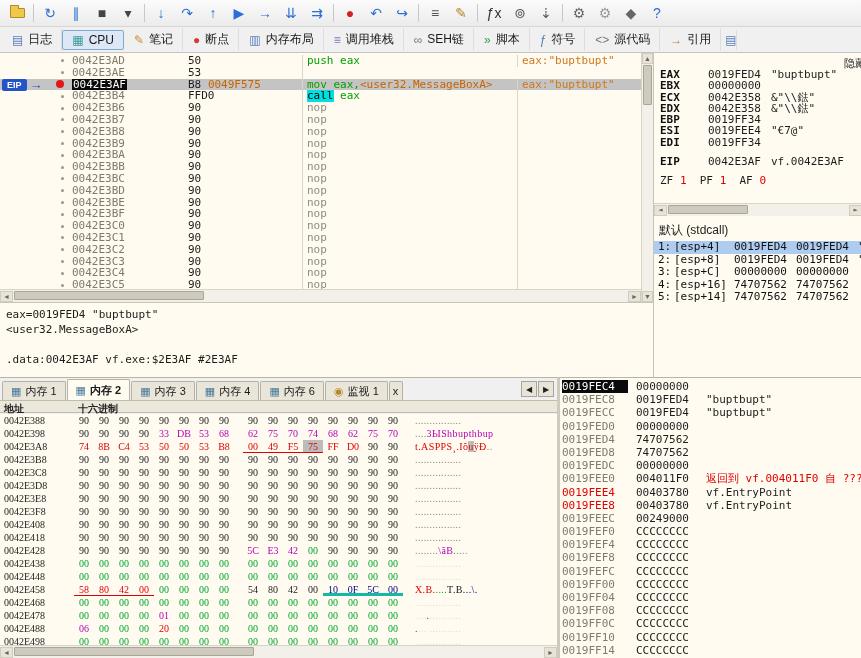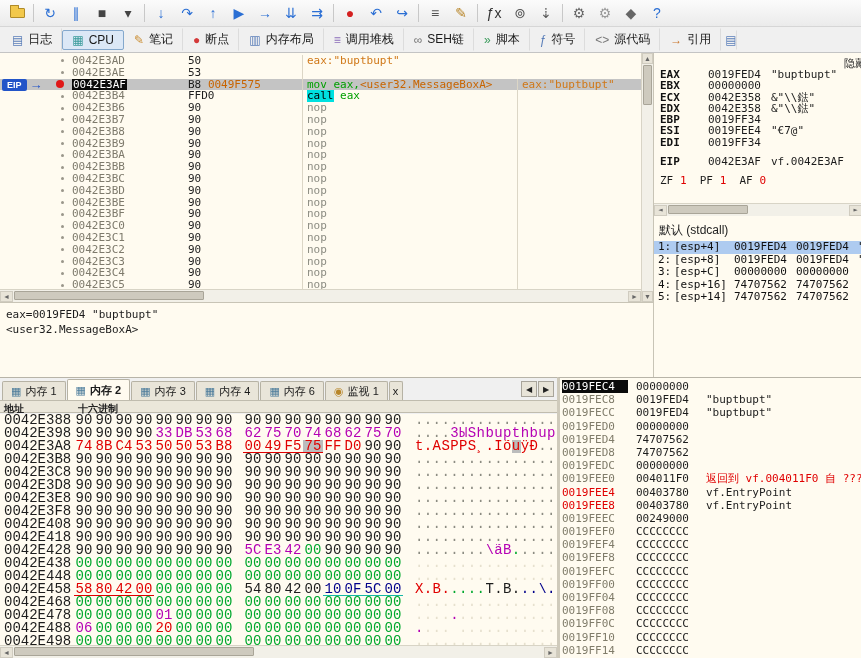--- a/index.html
+++ b/index.html
@@ -4,21 +4,21 @@
 <style>
   *{margin:0;padding:0;box-sizing:border-box}
   html,body{width:861px;height:658px;overflow:hidden;background:#f0f0f0}
   body{font-family:"Liberation Sans","DejaVu Sans",sans-serif;font-size:12px;color:#111;position:relative}
 
   
   .c-k{color:#1c1c1c}.c-g{color:#00a000}.c-y{color:#8c8c82}.c-o{color:#c86400}
   .c-m{color:#b400b4}.c-r{color:#e00000}.c-n{color:#00008b}.c-z{color:#00a82e}
   .c-f{color:#e6e0ce}.c-s{background:#bcbcbc;color:#e00000}
   .c-cc{background:#00e0e0;color:#000}
-  .u-r{border-bottom:1px solid #e00000}.u-n{border-bottom:1px solid #14b8a6}
+  .u-r{border-bottom:1px solid #e00000}.u-n{border-bottom:3px solid #14b8a6}
   .hb-sel{background:#bcbcbc;color:#e00000;border-bottom:1px solid #e00000}
 
   
   #toolbar{position:absolute;left:0;top:0;width:861px;height:27px;background:linear-gradient(#fbfbfb,#ebebeb);border-bottom:1px solid #d6d6d6;display:flex;align-items:center;padding:0 4px}
   .tbtn{width:26px;height:22px;display:flex;align-items:center;justify-content:center;font-size:14px;border-radius:2px}
   .tsep{width:1px;height:18px;background:#c8c8c8;margin:0 3px;flex-shrink:0}
   .folder-icon{width:15px;height:10px;background:#f2c84b;border:1px solid #b08b28;border-radius:1px;position:relative}
   .folder-icon::before{content:"";position:absolute;left:-1px;top:-4px;width:7px;height:3px;background:#f2c84b;border:1px solid #b08b28;border-bottom:none;border-radius:1px 1px 0 0}
 
   
@@ -83,21 +83,21 @@
   #dump-tabs{position:absolute;top:0;left:0;width:557px;height:22px;display:flex;align-items:flex-end;padding-left:2px}
   .dtab{display:flex;align-items:center;gap:4px;height:19px;padding:0 8px;background:#e9e5d9;border:1px solid #b6b2a4;border-bottom:none;border-radius:2px 2px 0 0;margin-right:1px;font-size:11px;white-space:nowrap;overflow:hidden;color:#1a1a1a}
   .dtab.active{background:#fffbf0;height:21px;font-weight:bold}
   .dtab.partial{width:14px;padding:0 3px}
   #dump-nav{position:absolute;right:3px;top:3px;display:flex;gap:1px}
   .dnav{width:16px;height:16px;border:1px solid #a8a49a;background:#e8e4d8;display:flex;align-items:center;justify-content:center;font-size:8px;color:#222}
   #dump-header{position:absolute;top:22px;left:0;width:557px;height:13px;background:#ebe7da;border-top:1px solid #c0bcae;border-bottom:1px solid #c0bcae;font:bold 10px "Liberation Sans",sans-serif;color:#222}
   .hh-addr{position:absolute;left:4px;top:1px}
   .hh-hex{position:absolute;left:78px;top:1px}
   .hh-ascii{position:absolute;left:420px;top:13px}
-  #hex-rows{position:absolute;top:36px;left:0;width:557px;height:232px;background:#fffbf0;overflow:hidden;font-family:Liberation Mono, monospace;font-size:14px}
+  #hex-rows{position:absolute;top:36px;left:0;width:557px;height:232px;background:#fffbf0;overflow:hidden;font-family:Liberation Serif, serif;font-size:10px}
   .hrow{height:13px;line-height:13px;white-space:pre;display:flex}
   .haddr{width:74px;padding-left:4px;color:#1c1c1c;flex-shrink:0}
   .hbytes{flex-shrink:0;display:flex}
   .hbyte{width:20px;text-align:center;flex-shrink:0}
   .hbyte.grp{margin-left:9px}
   .hascii{margin-left:12px;letter-spacing:0.4px;overflow:hidden}
   #dump-hscroll{position:absolute;left:0;bottom:0;width:557px;height:13px}
 
   
   #stackpane{position:absolute;left:557px;top:377px;width:304px;height:281px;background:#fffbf0;border-top:1px solid #b8b4a8;border-left:3px solid #cfcabb;overflow:hidden}
@@ -240,21 +240,21 @@
         <span>引用</span>
       </span>
       <span class="tab partial">
         <span class="tglyph" style="color:#5b7fb9">▤</span>
         <span></span>
       </span>
     </div>
 
   <div id="disasm">
     <div id="disasm-rows">
-        <div class="drow"><span class="dgut"><i class="gut-dot"></i></span><span class="daddr">0042E3AD</span><span class="dbytes"><span class="c-k">50</span></span><span class="dcomment">eax:"buptbupt"</span></div>
+        <div class="drow"><span class="dgut"><i class="gut-dot"></i></span><span class="daddr">0042E3AD</span><span class="dbytes"><span class="c-k">50</span></span><span class="dinstr"><span class="c-g">push eax</span></span><span class="dcomment">eax:"buptbupt"</span></div>
         <div class="drow"><span class="dgut"><i class="gut-dot"></i></span><span class="daddr">0042E3AE</span><span class="dbytes"><span class="c-k">53</span></span><span class="dcomment"></span></div>
         <div class="drow sel"><span class="dgut"><i class="bp-dot"></i></span><span class="daddr"><span class="addr-hl">0042E3AF</span></span><span class="dbytes"><span class="c-k">B8 </span><span class="c-o">0049F575</span></span><span class="dinstr"><span class="c-g">mov eax,</span><span class="c-o">&lt;user32.MessageBoxA&gt;</span></span><span class="dcomment">eax:"buptbupt"</span></div>
         <div class="drow"><span class="dgut"><i class="gut-dot"></i></span><span class="daddr">0042E3B4</span><span class="dbytes"><span class="c-k">FFD0</span></span><span class="dinstr"><span class="c-cc">call</span><span class="c-g"> eax</span></span><span class="dcomment"></span></div>
         <div class="drow"><span class="dgut"><i class="gut-dot"></i></span><span class="daddr">0042E3B6</span><span class="dbytes"><span class="c-k">90</span></span><span class="dinstr"><span class="c-y">nop</span></span><span class="dcomment"></span></div>
         <div class="drow"><span class="dgut"><i class="gut-dot"></i></span><span class="daddr">0042E3B7</span><span class="dbytes"><span class="c-k">90</span></span><span class="dinstr"><span class="c-y">nop</span></span><span class="dcomment"></span></div>
         <div class="drow"><span class="dgut"><i class="gut-dot"></i></span><span class="daddr">0042E3B8</span><span class="dbytes"><span class="c-k">90</span></span><span class="dinstr"><span class="c-y">nop</span></span><span class="dcomment"></span></div>
         <div class="drow"><span class="dgut"><i class="gut-dot"></i></span><span class="daddr">0042E3B9</span><span class="dbytes"><span class="c-k">90</span></span><span class="dinstr"><span class="c-y">nop</span></span><span class="dcomment"></span></div>
         <div class="drow"><span class="dgut"><i class="gut-dot"></i></span><span class="daddr">0042E3BA</span><span class="dbytes"><span class="c-k">90</span></span><span class="dinstr"><span class="c-y">nop</span></span><span class="dcomment"></span></div>
         <div class="drow"><span class="dgut"><i class="gut-dot"></i></span><span class="daddr">0042E3BB</span><span class="dbytes"><span class="c-k">90</span></span><span class="dinstr"><span class="c-y">nop</span></span><span class="dcomment"></span></div>
         <div class="drow"><span class="dgut"><i class="gut-dot"></i></span><span class="daddr">0042E3BC</span><span class="dbytes"><span class="c-k">90</span></span><span class="dinstr"><span class="c-y">nop</span></span><span class="dcomment"></span></div>
@@ -317,20 +317,21 @@
         <div class="arow"><span class="a-idx">3:</span><span class="a-expr">[esp+C]</span><span class="a-v">00000000</span><span class="a-v">00000000</span></div>
         <div class="arow"><span class="a-idx">4:</span><span class="a-expr">[esp+16]</span><span class="a-v">74707562</span><span class="a-v">74707562</span></div>
         <div class="arow"><span class="a-idx">5:</span><span class="a-expr">[esp+14]</span><span class="a-v">74707562</span><span class="a-v">74707562</span></div>
       </div>
   </div>
 
   <div id="infopane">
       <div class="info-line">eax=0019FED4 "buptbupt"</div>
       <div class="info-line">&lt;user32.MessageBoxA&gt;</div>
       <div class="info-line"></div>
+      <div class="info-line">.data:0042E3AF vf.exe:$2E3AF #2E3AF</div>
     </div>
 
   <div id="dumppane">
     <div id="dump-tabs">
         <span class="dtab">
           <span style="color:#4a7a9a">▦</span>
           <span>内存 1</span>
         </span>
         <span class="dtab active">
           <span style="color:#4a7a9a">▦</span>

